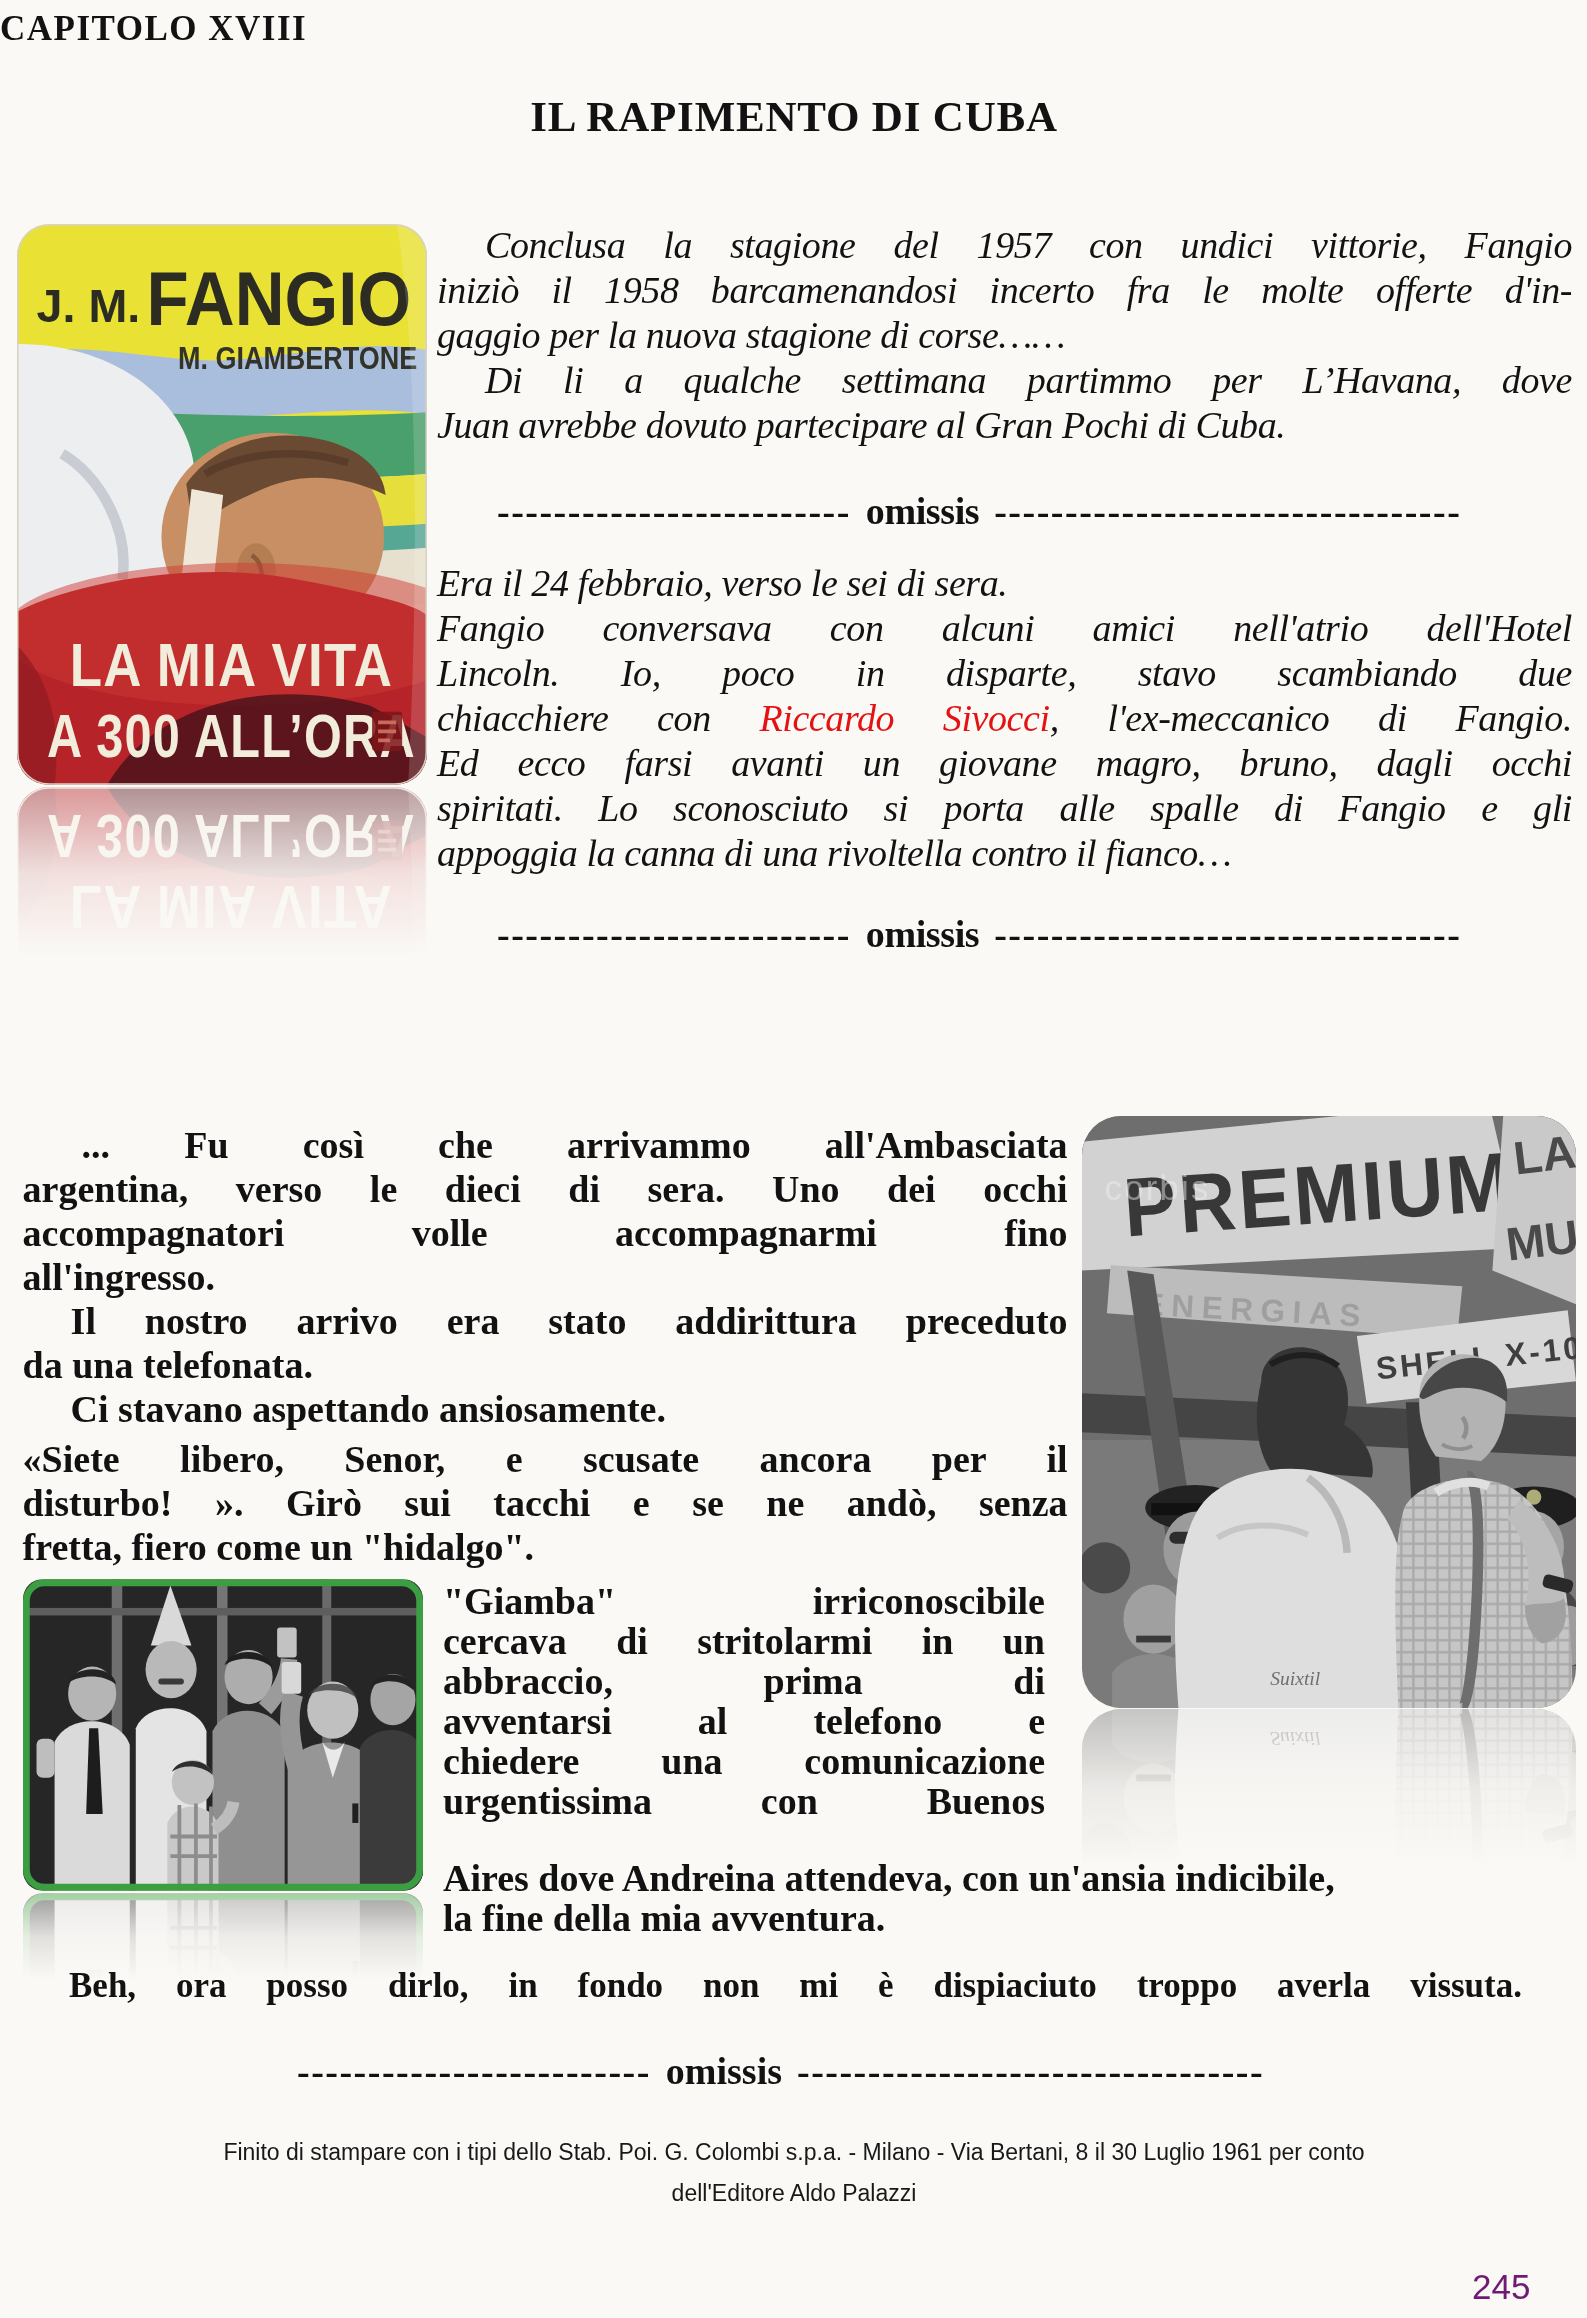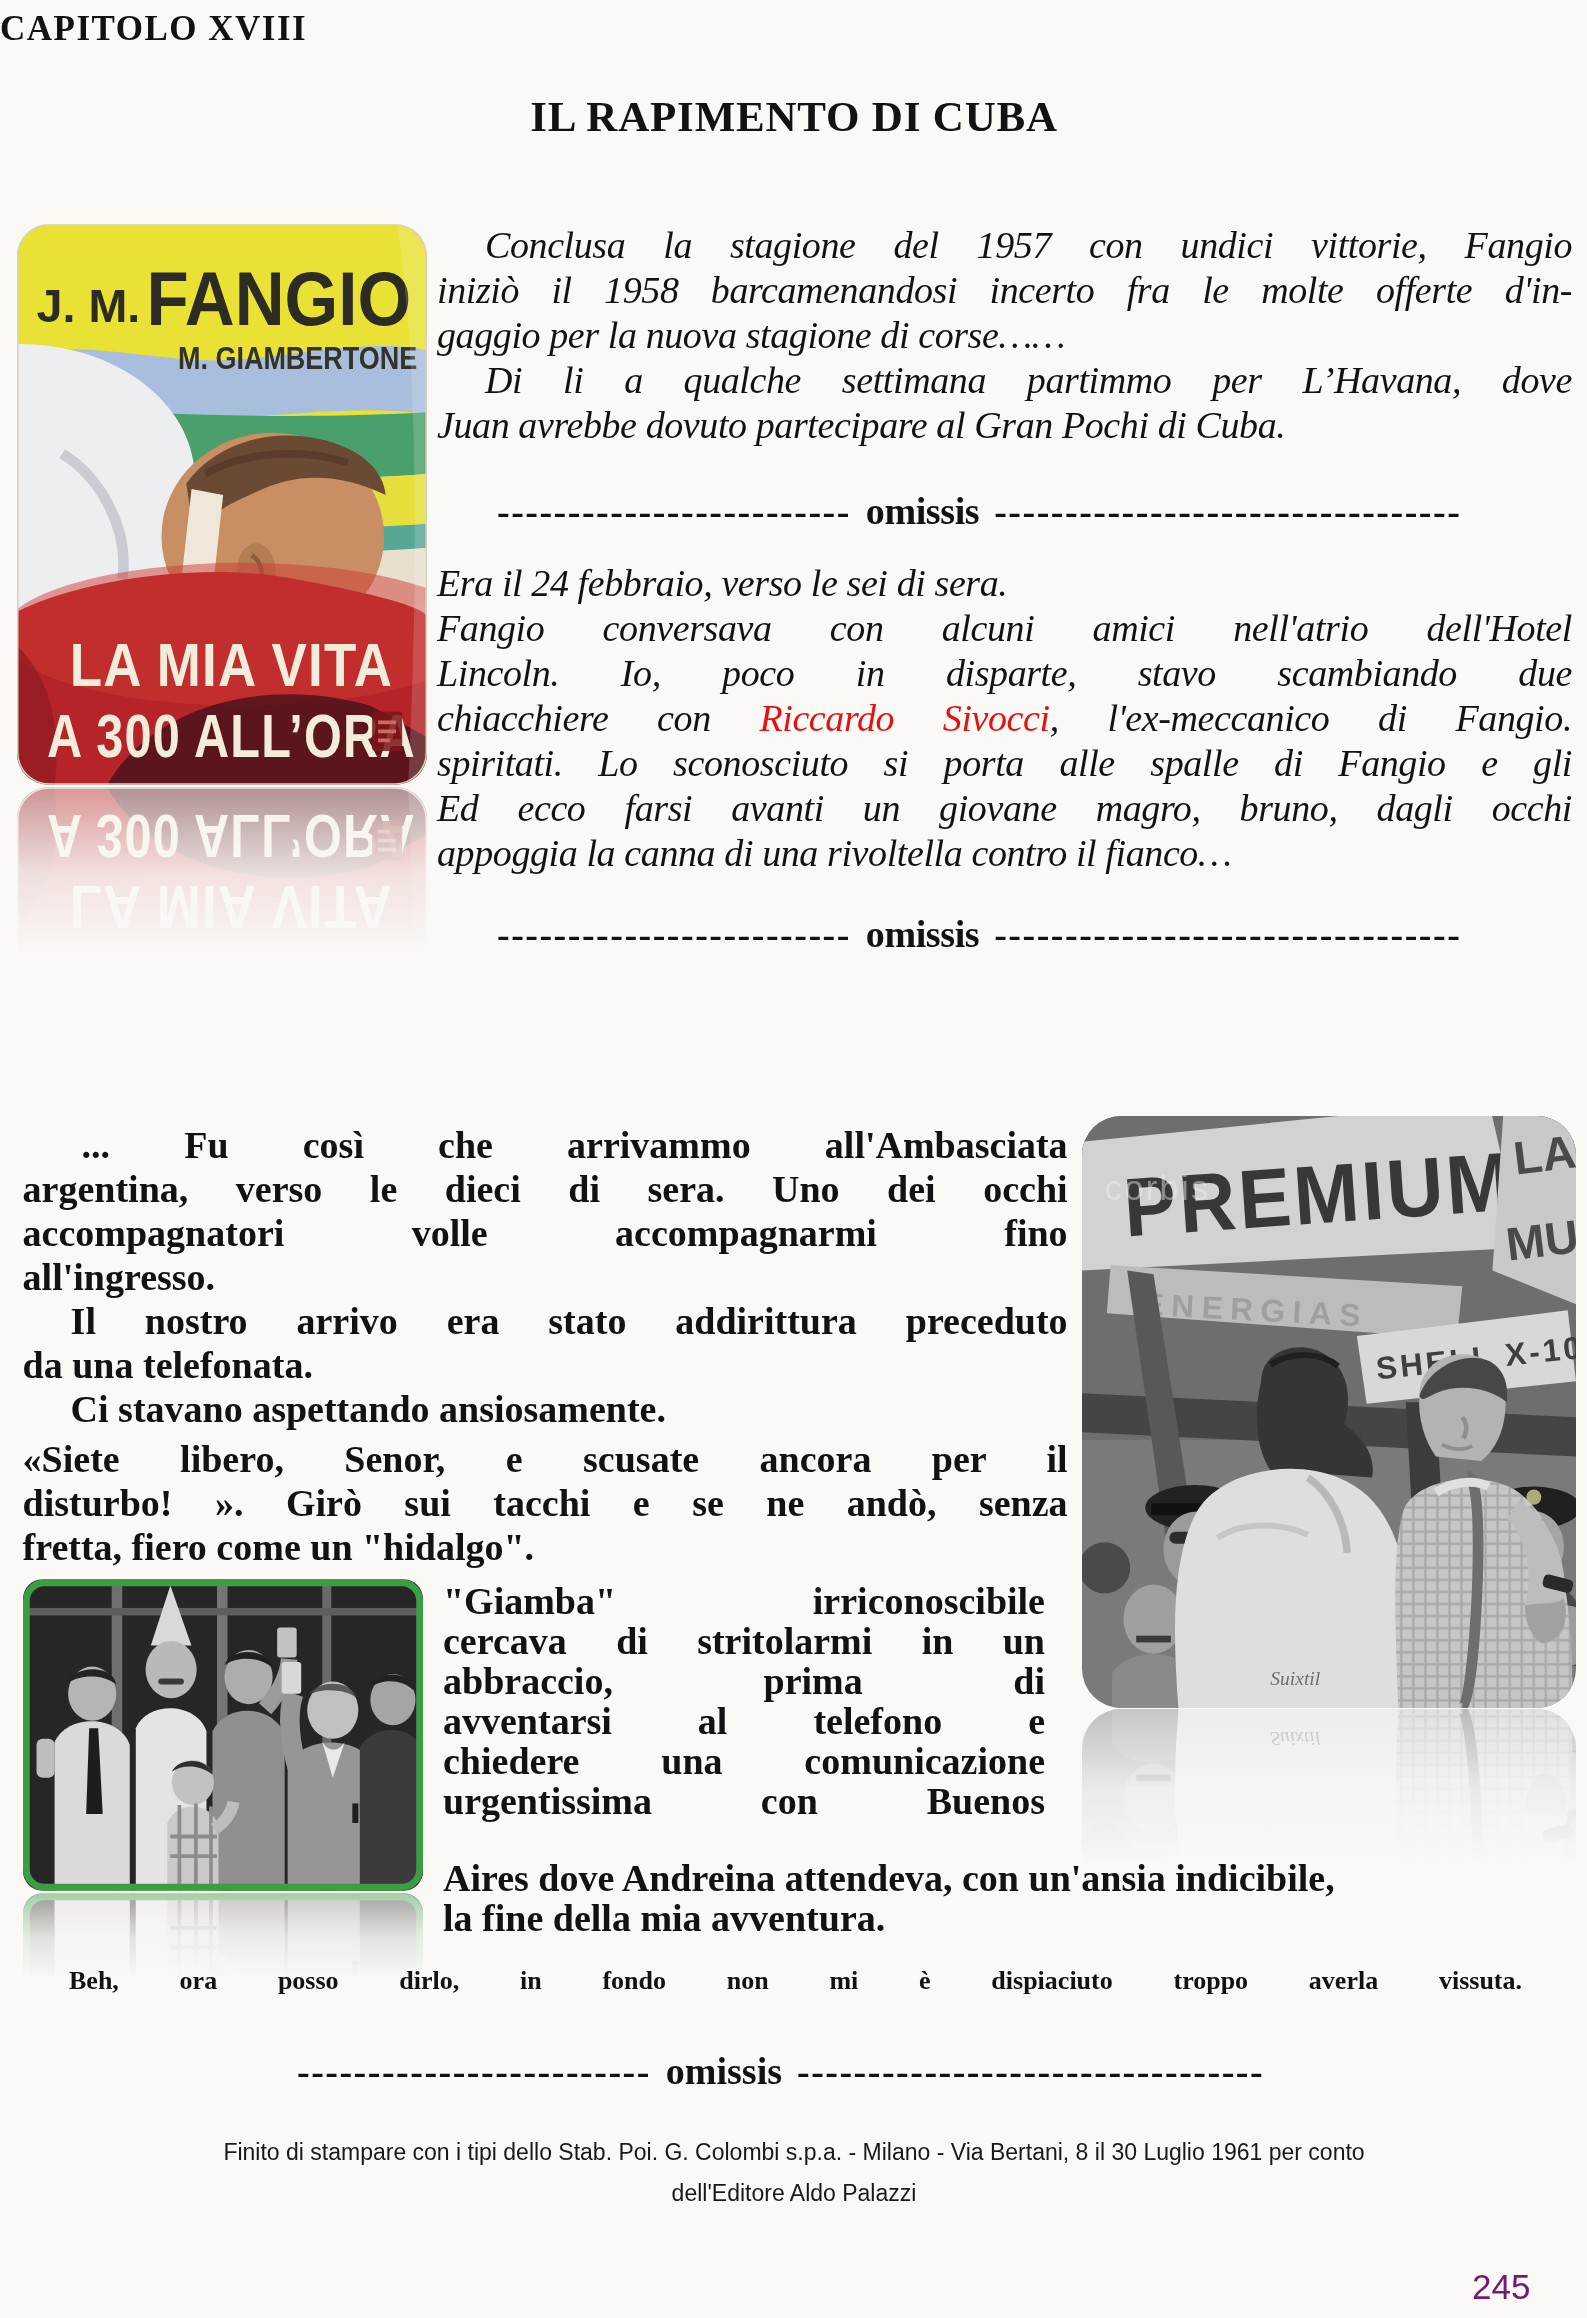--- a/index.html
+++ b/index.html
@@ -13,21 +13,21 @@
   
   .italic-col{position:absolute;left:437px;top:223px;width:1135px;
               font-style:italic;font-size:38px;line-height:45px;letter-spacing:-0.4px;}
   .bold-col{position:absolute;left:22.6px;top:1123px;width:1045px;
             font-weight:bold;font-size:38px;line-height:44px;}
   .giamba-col{position:absolute;left:443px;top:1581px;width:602px;
               font-weight:bold;font-size:38px;line-height:40px;}
   .tail-col{position:absolute;left:443px;top:1858px;width:1129px;
             font-weight:bold;font-size:38px;line-height:40px;}
   .closing-line{position:absolute;left:69px;top:1966px;width:1453px;
-            font-weight:bold;font-size:26px;text-align:justify;text-align-last:justify;}
+            font-weight:bold;font-size:35px;text-align:justify;text-align-last:justify;}
   .jl{text-align:justify;text-align-last:justify;}
   .nl{text-align:left;}
   .ind{padding-left:48px;}
   .ind2{padding-left:59px;}
   .red{color:#e31313;}
   .siete{margin-top:6px;}
   
   .divider{display:flex;align-items:center;font-style:normal;font-weight:bold;
            font-size:38px;white-space:nowrap;}
   .divider .dashes{letter-spacing:1.5px;}
@@ -156,22 +156,22 @@
     <div class="divider div-inflow1">
       <span class="dashes">-------------------------</span>
       <span class="om">omissis</span>
       <span class="dashes">---------------------------------</span>
     </div>
 
     <div class="nl">Era il 24 febbraio, verso le sei di sera.</div>
     <div class="jl">Fangio conversava con alcuni amici nell'atrio dell'Hotel</div>
     <div class="jl">Lincoln. Io, poco in disparte, stavo scambiando due</div>
     <div class="jl"><span>chiacchiere con </span><span class="red">Riccardo Sivocci</span><span>, l'ex-meccanico di Fangio.</span></div>
+    <div class="jl">Ed ecco farsi avanti un giovane magro, bruno, dagli occhi</div>
     <div class="jl">spiritati. Lo sconosciuto si porta alle spalle di Fangio e gli</div>
-    <div class="jl">Ed ecco farsi avanti un giovane magro, bruno, dagli occhi</div>
     <div class="nl">appoggia la canna di una rivoltella contro il fianco…</div>
 
     <div class="divider div-inflow2">
       <span class="dashes">-------------------------</span>
       <span class="om">omissis</span>
       <span class="dashes">---------------------------------</span>
     </div>
   </div>
 
   <div class="bold-col">

